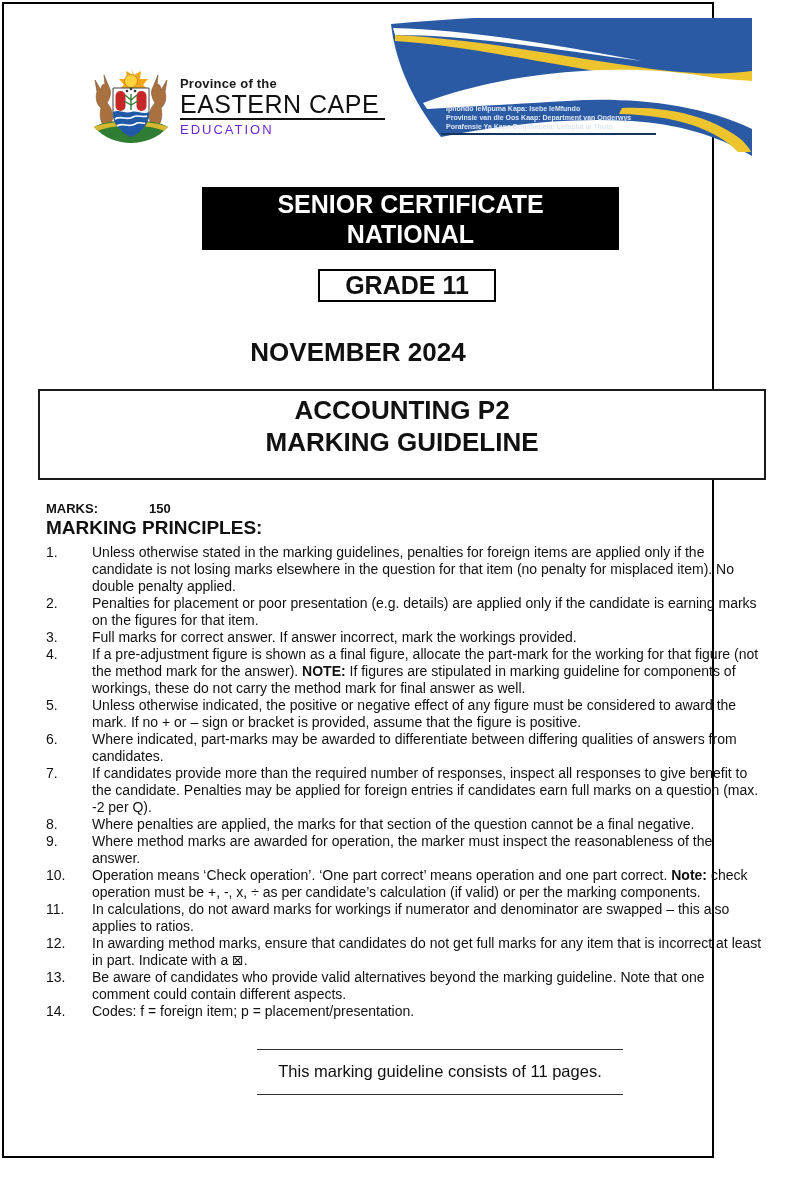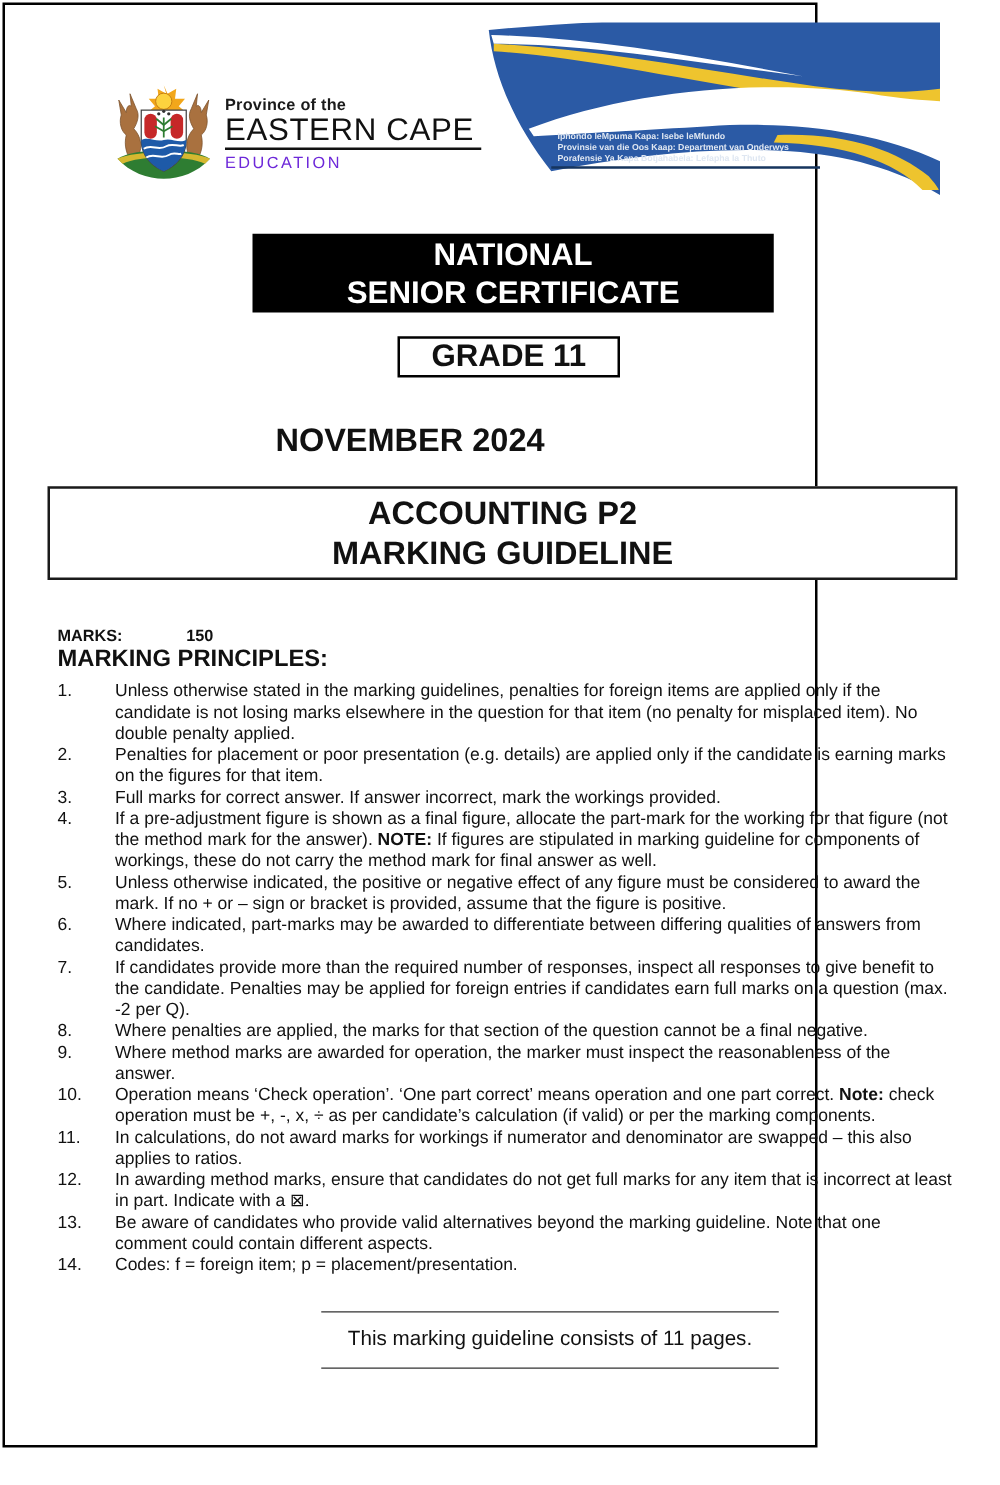--- a/index.html
+++ b/index.html
@@ -1,21 +1,21 @@
 <!DOCTYPE html>
 <html><head>
 <meta charset="utf-8">
 <style>
   html,body{margin:0;padding:0;background:#ffffff;}
   body{
     width:800px;height:1188px;position:relative;overflow:hidden;
     font-family:"Liberation Sans","DejaVu Sans",sans-serif;color:#111;
   }
   .frame{
-    position:absolute;left:2px;top:2px;width:652px;height:1156px;
+    position:absolute;left:2px;top:2px;width:712px;height:1156px;
     border:2px solid #000;box-sizing:border-box;background:#fff;
   }
   
   .logo-wrap{position:absolute;left:82px;top:60px;display:flex;align-items:flex-start;}
   .logo-arms{width:90px;height:88px;flex:0 0 auto;}
   .logo-text{margin-left:4px;padding-top:12px;}
   .logo-line1{font-size:13px;font-weight:bold;color:#1a1a1a;letter-spacing:.2px;}
   .logo-line2{font-size:25px;color:#111;letter-spacing:.5px;line-height:1.05;
     border-bottom:2px solid #111;padding-bottom:1px;padding-right:6px;}
   .logo-line3{font-size:13px;color:#6d28d9;letter-spacing:2px;margin-top:2px;}
@@ -32,21 +32,21 @@
     text-align:center;font-weight:bold;font-size:25px;line-height:29px;
   }
   .session-title{
     position:absolute;left:0;top:333px;width:100%;text-align:center;
     font-weight:bold;font-size:26px;
   }
   .subject-box{
     position:absolute;left:34px;top:385px;width:728px;
     border:2px solid #1a1a1a;box-sizing:border-box;background:#fff;
     text-align:center;font-weight:bold;font-size:26px;line-height:32px;
-    padding:3px 0 4px 0;
+    padding:3px 0 20px 0;
   }
   
   .marks-row{position:absolute;left:42px;top:497px;font-size:13px;font-weight:bold;}
   .marks-label{display:inline-block;width:103px;}
   .principles{position:absolute;left:42px;top:513px;width:722px;}
   .principles-heading{font-size:19px;font-weight:bold;margin:0 0 5px 0;}
   .pitem{display:flex;align-items:flex-start;}
   .pnum{flex:0 0 46px;font-size:14px;line-height:17px;}
   .ptext{flex:1 1 auto;max-width:672px;font-size:14px;line-height:17px;}
   .ptext b{font-weight:bold;}
@@ -121,22 +121,22 @@
     <rect x="74" y="115" width="215" height="2" fill="#16355e"></rect>
 
     <g fill="#dfe7f2" font-size="7" font-weight="bold" font-family="Liberation Sans, sans-serif">
       <text x="79" y="93">Iphondo leMpuma Kapa: Isebe leMfundo</text>
       <text x="79" y="102">Provinsie van die Oos Kaap: Department van Onderwys</text>
       <text x="79" y="111">Porafensie Ya Kapa Botjahabela: Lefapha la Thuto</text>
     </g>
   </svg>
 
   <div class="banner-national">
+    <div>SENIOR CERTIFICATE</div>
     <div>NATIONAL</div>
-    <div>SENIOR CERTIFICATE</div>
   </div>
 
   <div class="grade-box">GRADE 11</div>
 
   <div class="session-title">NOVEMBER 2024</div>
 
   <div class="subject-box">
     <div>ACCOUNTING P2</div>
     <div>MARKING GUIDELINE</div>
   </div>

